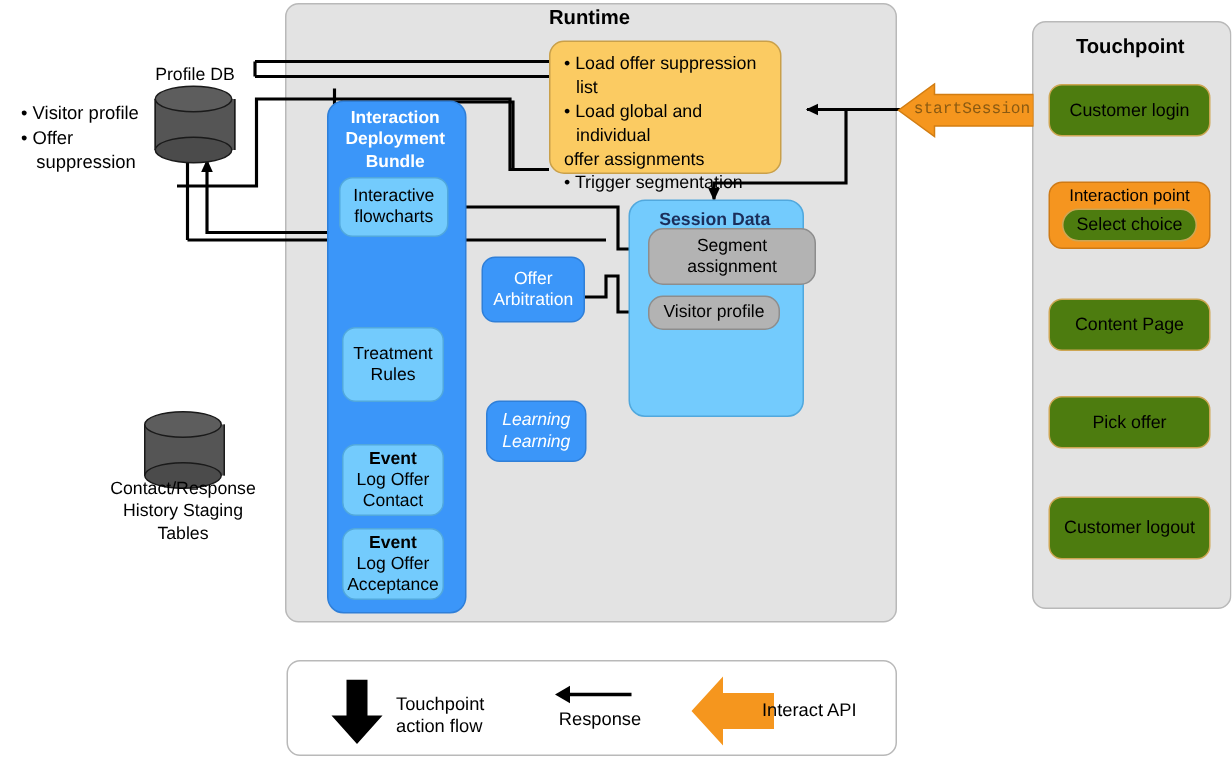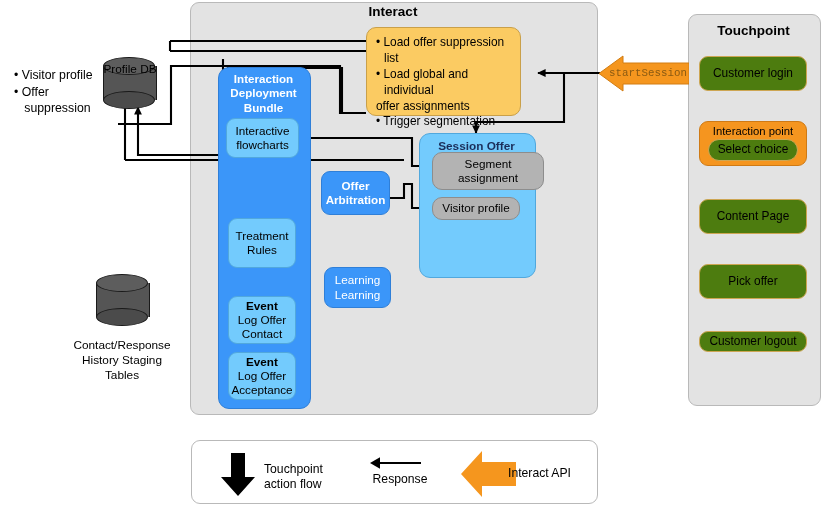--- a/index.html
+++ b/index.html
@@ -20,21 +20,21 @@
   .graynode{background:#b3b3b3;border:1px solid #8d8d8d;}
   .tpyellow{background:#4d7c0f;border:1px solid #cda653;}
   .tporange{background:#f5951f;border:1px solid #cf7a15;}
   .white-txt{color:#ffffff;font-weight:bold;}
   .navytxt{color:#1b2e5a;font-weight:bold;}
   
   .bullets{font-size:12.3px;line-height:1.35;}
   .bullets div{white-space:pre;}
   .yellow-bullets{font-size:11.9px;line-height:1.335;padding:7px 9px 7px 9px;box-sizing:border-box;}
   .yellow-bullets div{text-indent:-8px;padding-left:8px;}
-  .caption{font-size:11.8px;text-align:center;line-height:1.28;margin-top:20px;}
+  .caption{font-size:11.8px;text-align:center;line-height:1.28;}
   
   .cyl{position:absolute;}
   .cyl .body{position:absolute;left:0;top:9px;width:100%;height:calc(100% - 18px);
       background:#555555;border-left:1.6px solid #1a1a1a;border-right:1.6px solid #1a1a1a;}
   .cyl .top{position:absolute;left:0;top:0;width:100%;height:18px;border-radius:50%;
       background:#5d5d5d;border:1.6px solid #1a1a1a;box-sizing:border-box;}
   .cyl .bot{position:absolute;left:0;bottom:0;width:100%;height:18px;border-radius:50%;
       background:#4b4b4b;border:1.6px solid #1a1a1a;box-sizing:border-box;}
   .cyl .shadow{position:absolute;left:6px;top:11px;width:100%;height:calc(100% - 14px);
       border-radius:14px;background:rgba(0,0,0,.18);z-index:-1;}
@@ -43,21 +43,21 @@
   
   .mono{font-family:"Liberation Mono",monospace;font-size:10.8px;color:#8a5a12;}
   
   .legend{background:#ffffff;border:1px solid #b9b9b9;border-radius:9px;}
   .legend-label{font-size:12.2px;line-height:1.25;}
 </style>
 </head>
 <body>
 
 <div class="abs panel" style="left:190px;top:2px;width:406px;height:411px;"></div>
-<div class="abs panel-title" style="left:190px;top:4px;width:406px;">Interact</div>
+<div class="abs panel-title" style="left:190px;top:4px;width:406px;">Runtime</div>
 
 <div class="abs panel" style="left:688px;top:14px;width:131px;height:390px;"></div>
 <div class="abs panel-title" style="left:688px;top:23px;width:131px;">Touchpoint</div>
 
 <svg class="wires" viewBox="0 0 821 507">
   <defs>
     <marker id="ah" markerWidth="9" markerHeight="9" refX="7.6" refY="4.5" orient="auto" markerUnits="userSpaceOnUse">
       <path d="M0,0.6 L8.4,4.5 L0,8.4 Z" fill="#000"></path>
     </marker>
   </defs>
@@ -152,35 +152,35 @@
 
 <div class="abs node lightblue" style="left:228px;top:352px;width:68px;height:48px;border-radius:9px;">
   <div style="font-size:11.7px;line-height:1.18;">
     <div style="font-weight:bold;">Event</div>
     <div>Log Offer</div>
     <div>Acceptance</div>
   </div>
 </div>
 
 <div class="abs node midblue" style="left:321px;top:171px;width:69px;height:44px;border-radius:9px;">
-  <div class="white-txt" style="font-size:11.7px;line-height:1.2;font-weight:bold;color:#fff;">
+  <div class="white-txt" style="font-size:11.7px;line-height:1.2;font-weight:normal;color:#fff;">
     <div>Offer</div>
     <div>Arbitration</div>
   </div>
 </div>
 
-<div class="abs node midblue" style="left:324px;top:267px;width:67px;height:41px;border-radius:9px;">
+<div class="abs node midblue" style="left:324px;top:267px;width:67px;height:41px;border-radius:9px;font-style:italic;">
   <div style="font-size:11.7px;line-height:1.2;color:#fff;">
     <div>Learning</div>
     <div>Learning</div>
   </div>
 </div>
 
 <div class="abs lightblue" style="left:419px;top:133px;width:115px;height:143px;border-radius:11px;"></div>
-<div class="abs navytxt" style="left:419px;top:139px;width:115px;text-align:center;font-size:11.8px;">Session Offer</div>
+<div class="abs navytxt" style="left:419px;top:139px;width:115px;text-align:center;font-size:11.8px;">Session Data</div>
 
 <div class="abs node graynode" style="left:432px;top:152px;width:112px;height:38px;border-radius:10px;">
   <div style="font-size:11.7px;line-height:1.2;">
     <div>Segment</div>
     <div>assignment</div>
   </div>
 </div>
 
 <div class="abs node graynode" style="left:432px;top:197px;width:88px;height:23px;border-radius:10px;">
   <div style="font-size:11.7px;line-height:1.2;">
@@ -205,21 +205,21 @@
 </div>
 
 <div class="abs node tpyellow" style="left:699px;top:199px;width:108px;height:35px;border-radius:9px;">
   <span style="font-size:11.9px;">Content Page</span>
 </div>
 
 <div class="abs node tpyellow" style="left:699px;top:264px;width:108px;height:35px;border-radius:9px;">
   <span style="font-size:11.9px;">Pick offer</span>
 </div>
 
-<div class="abs node tpyellow" style="left:699px;top:331px;width:108px;height:21px;border-radius:9px;">
+<div class="abs node tpyellow" style="left:699px;top:331px;width:108px;height:42px;border-radius:9px;">
   <span style="font-size:11.9px;">Customer logout</span>
 </div>
 
 <div class="abs legend" style="left:191px;top:440px;width:405px;height:62px;"></div>
 
 <svg class="abs" style="left:218px;top:453px;width:40px;height:44px;" viewBox="0 0 40 44">
   <path d="M13,0 L27,0 L27,24 L37,24 L20,43 L3,24 L13,24 Z" fill="#000"></path>
 </svg>
 <div class="abs legend-label" style="left:264px;top:462px;width:110px;">
   <div>Touchpoint</div>

